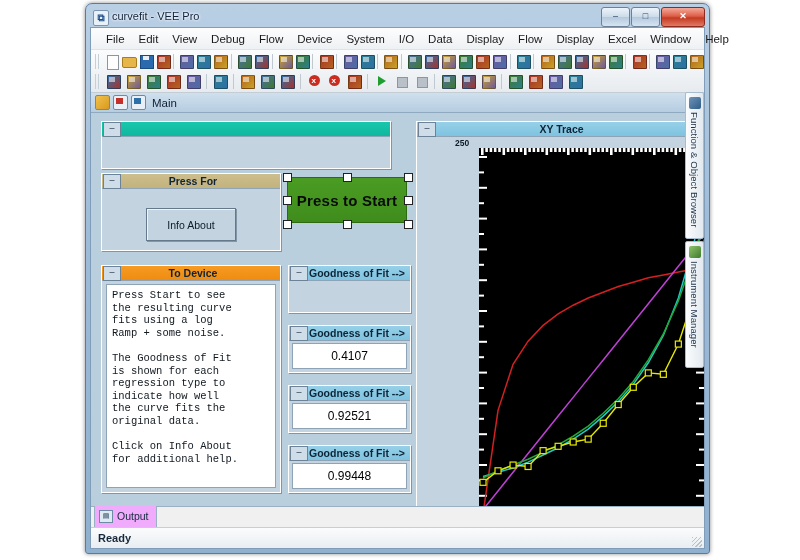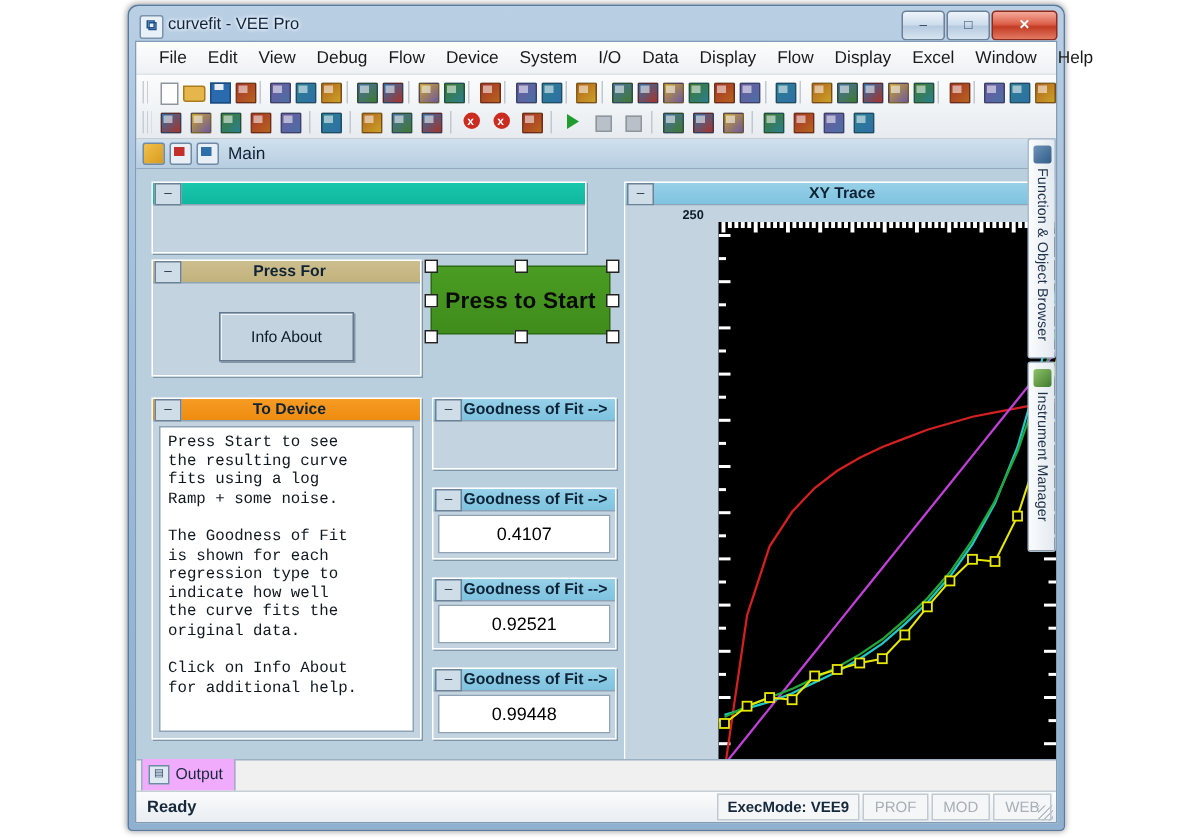--- a/index.html
+++ b/index.html
@@ -668,24 +668,18 @@
 
       <div class="outtabs">
         <div class="otab">
           <div class="oi">▤</div>
           <span>Output</span>
         </div>
       </div>
 
       <div class="status">
         <div class="st-ready">Ready</div>
-        <div class="st-right">
-          <div class="st-cell">ExecMode: VEE9</div>
-          <div class="st-cell dim">PROF</div>
-          <div class="st-cell dim">MOD</div>
-          <div class="st-cell dim">WEB</div>
-        </div>
         <div class="grip-br"></div>
       </div>
 
     </div>
   </div>
 </div>
 
 </body></html>

